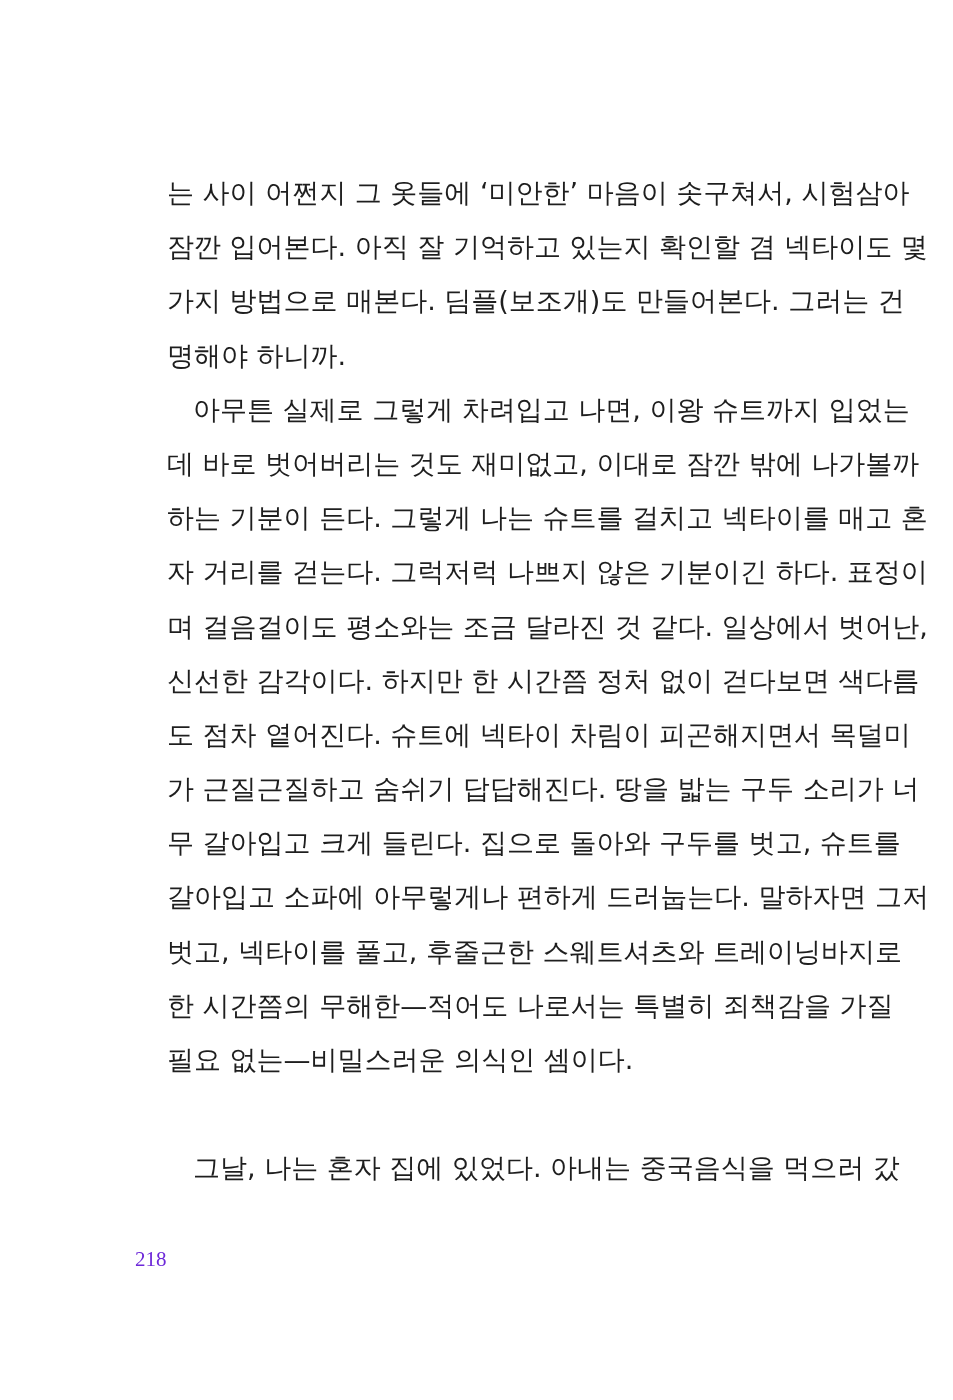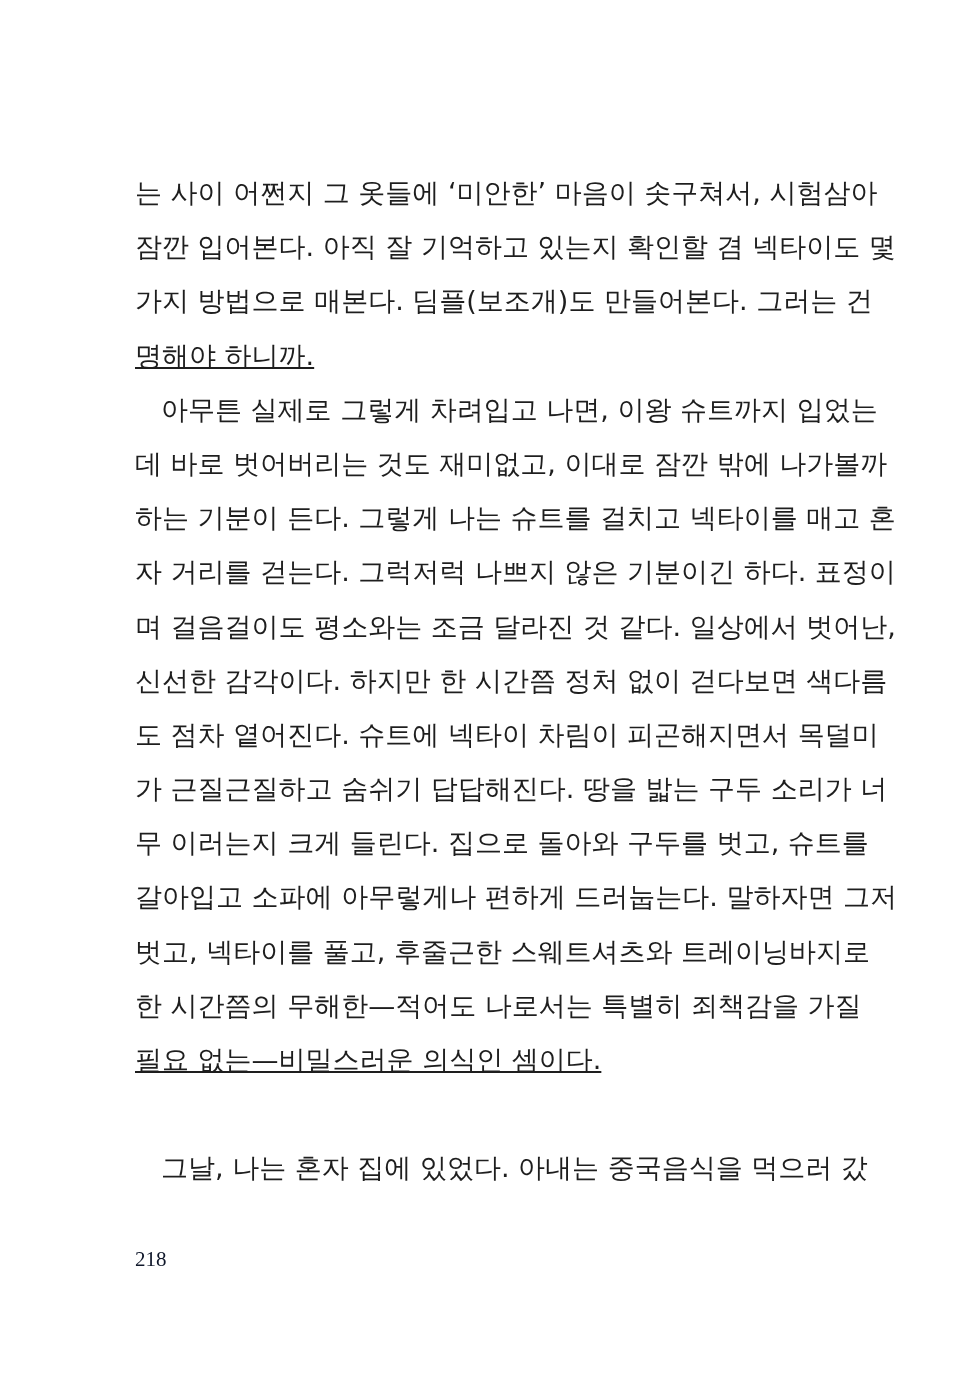--- a/index.html
+++ b/index.html
@@ -23,38 +23,38 @@
       font-size: 27px;
       line-height: 54.2px;
       letter-spacing: 0;
     }
     .line {
       display: block;
       white-space: nowrap;
       text-align: justify;
       text-align-last: justify;
       height: 54.2px;
+      margin-left: 32px;
     }
     .line.last {
       text-align-last: left;
-      text-decoration: underline;
     }
     .line.indent {
       padding-left: 26px;
     }
     .gap {
       height: 54px;
     }
     .page-number {
       position: absolute;
       left: 135px;
       top: 1247px;
       font-family: "Liberation Serif", "DejaVu Serif", serif;
       font-size: 21px;
-      color: #0f172a;
+      color: #6d28d9;
     }
   </style>
 </head>
 <body>
 
 <div class="page-text">
   <div>
     <span class="line">는 사이 어쩐지 그 옷들에 ‘미안한’ 마음이 솟구쳐서, 시험삼아</span>
     <span class="line">잠깐 입어본다. 아직 잘 기억하고 있는지 확인할 겸 넥타이도 몇</span>
     <span class="line">가지 방법으로 매본다. 딤플(보조개)도 만들어본다. 그러는 건</span>
@@ -62,21 +62,21 @@
   </div>
   <div>
     <span class="line indent">아무튼 실제로 그렇게 차려입고 나면, 이왕 슈트까지 입었는</span>
     <span class="line">데 바로 벗어버리는 것도 재미없고, 이대로 잠깐 밖에 나가볼까</span>
     <span class="line">하는 기분이 든다. 그렇게 나는 슈트를 걸치고 넥타이를 매고 혼</span>
     <span class="line">자 거리를 걷는다. 그럭저럭 나쁘지 않은 기분이긴 하다. 표정이</span>
     <span class="line">며 걸음걸이도 평소와는 조금 달라진 것 같다. 일상에서 벗어난,</span>
     <span class="line">신선한 감각이다. 하지만 한 시간쯤 정처 없이 걷다보면 색다름</span>
     <span class="line">도 점차 옅어진다. 슈트에 넥타이 차림이 피곤해지면서 목덜미</span>
     <span class="line">가 근질근질하고 숨쉬기 답답해진다. 땅을 밟는 구두 소리가 너</span>
-    <span class="line">무 이러는지 크게 들린다. 집으로 돌아와 구두를 벗고, 슈트를</span>
+    <span class="line">무 갈아입고 크게 들린다. 집으로 돌아와 구두를 벗고, 슈트를</span>
     <span class="line">갈아입고 소파에 아무렇게나 편하게 드러눕는다. 말하자면 그저</span>
     <span class="line">벗고, 넥타이를 풀고, 후줄근한 스웨트셔츠와 트레이닝바지로</span>
     <span class="line">한 시간쯤의 무해한—적어도 나로서는 특별히 죄책감을 가질</span>
     <span class="line last">필요 없는—비밀스러운 의식인 셈이다.</span>
   </div>
   <div class="gap"></div>
   <div>
     <span class="line indent">그날, 나는 혼자 집에 있었다. 아내는 중국음식을 먹으러 갔</span>
   </div>
 </div>

